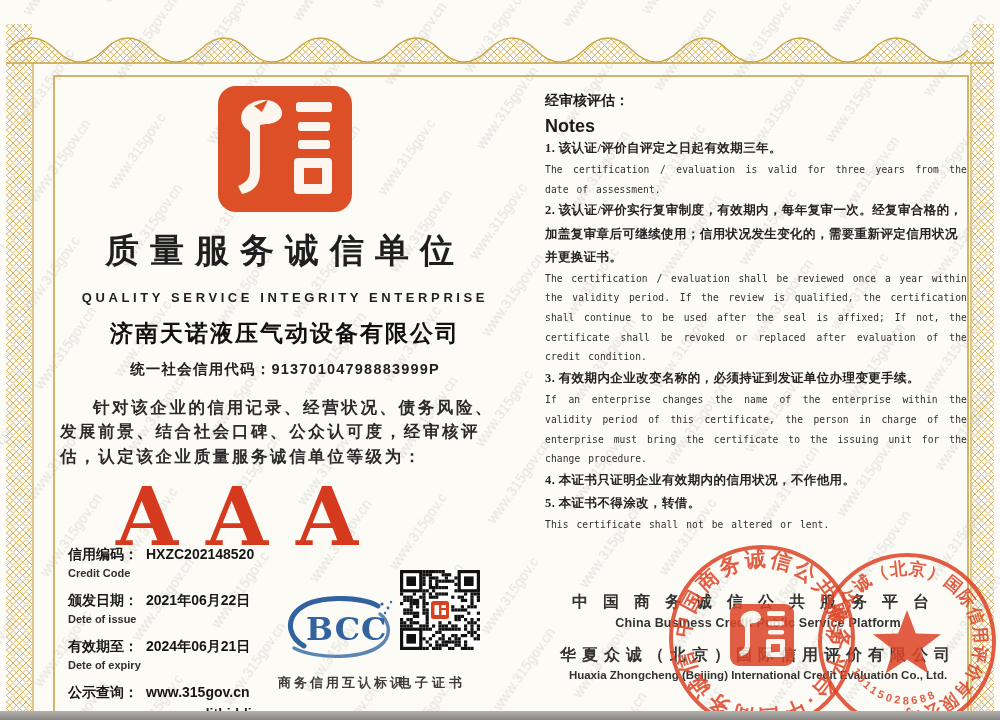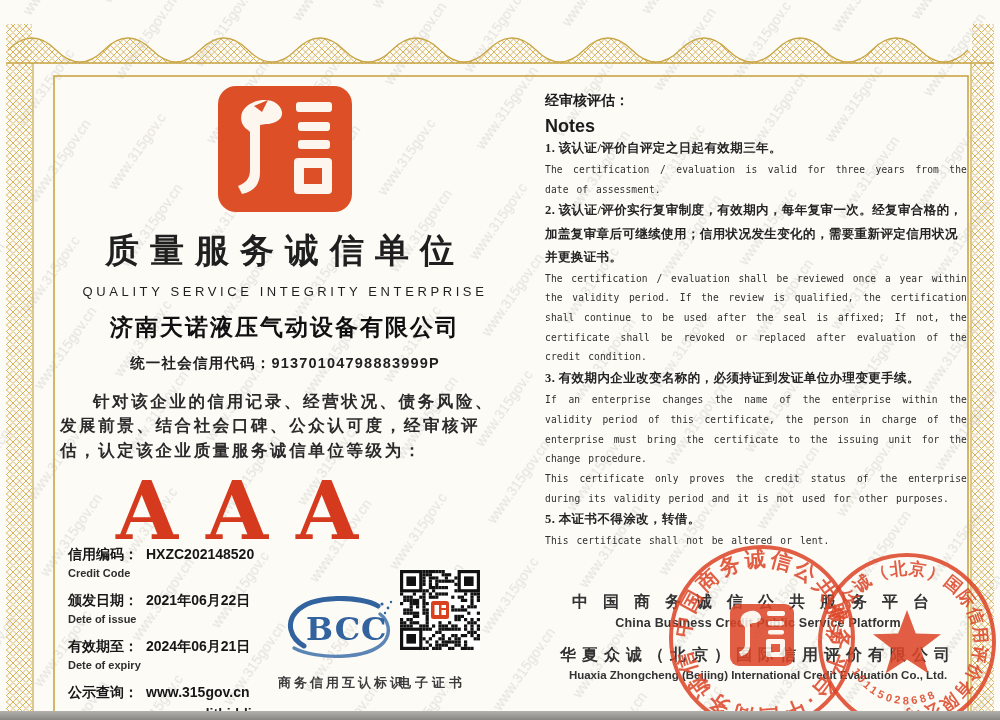--- a/index.html
+++ b/index.html
@@ -3,21 +3,21 @@
 <meta charset="utf-8">
 <style>
   html,body{margin:0;padding:0;}
   .page{position:relative;width:1000px;height:720px;background:#fcfbf6;overflow:hidden;
         font-family:"Liberation Sans",sans-serif;color:#222;}
   .layer{position:absolute;left:0;top:0;}
   
   .left-col{position:absolute;left:56px;top:78px;width:458px;text-align:center;z-index:3;}
   .logo-wrap{margin:6px auto 0;width:150px;height:132px;}
   .title{font-size:34px;font-weight:bold;letter-spacing:11px;color:#1f1f1f;margin-top:12px;white-space:nowrap;}
-  .subtitle{font-size:13px;font-weight:normal;letter-spacing:3.6px;color:#1f1f1f;margin-top:10px;white-space:nowrap;}
+  .subtitle{font-size:13px;font-weight:bold;letter-spacing:3.6px;color:#1f1f1f;margin-top:16px;white-space:nowrap;}
   .company{font-size:23px;font-weight:bold;letter-spacing:2px;color:#111;margin-top:13px;white-space:nowrap;}
   .uscc{font-size:14.5px;font-weight:bold;letter-spacing:1.2px;color:#222;margin-top:11px;}
   .body-par{text-align:left;font-size:16.5px;line-height:1.48;letter-spacing:2.6px;
             margin-top:16px;text-indent:2em;font-weight:bold;color:#2a2a2a;padding:0 4px;}
   .grade{font-family:"DejaVu Serif",serif;font-size:80px;font-weight:bold;color:#d63a1e;
          letter-spacing:28px;margin-top:2px;transform:translateX(-34px);}
   
   .fields{position:absolute;left:68px;top:546px;width:320px;text-align:left;z-index:3;}
   .frow{display:flex;gap:8px;font-size:14px;font-weight:bold;color:#161616;white-space:nowrap;}
   .fsub{font-size:11px;font-weight:bold;color:#2e2e2e;margin:3px 0 13px;}
@@ -382,21 +382,21 @@
 
   <div class="right-col">
     <div class="notes-zh-head">经审核评估：</div>
     <div class="notes-en-head">Notes</div>
     <p class="note-zh">1. 该认证/评价自评定之日起有效期三年。</p>
     <p class="note-en">The certification / evaluation is valid for three years from the date of assessment.</p>
     <p class="note-zh">2. 该认证/评价实行复审制度，有效期内，每年复审一次。经复审合格的，加盖复审章后可继续使用；信用状况发生变化的，需要重新评定信用状况并更换证书。</p>
     <p class="note-en">The certification / evaluation shall be reviewed once a year within the validity period. If the review is qualified, the certification shall continue to be used after the seal is affixed; If not, the certificate shall be revoked or replaced after evaluation of the credit condition.</p>
     <p class="note-zh">3. 有效期内企业改变名称的，必须持证到发证单位办理变更手续。</p>
     <p class="note-en">If an enterprise changes the name of the enterprise within the validity period of this certificate, the person in charge of the enterprise must bring the certificate to the issuing unit for the change procedure.</p>
-    <p class="note-en">This certificate only proves the credit status of the enterprise during its validity period and it is not used for other purposes.</p>
+    <p class="note-zh">4. 本证书只证明企业有效期内的信用状况，不作他用。</p>
     <p class="note-zh">5. 本证书不得涂改，转借。</p>
     <p class="note-en">This certificate shall not be altered or lent.</p>
   </div>
 
 
   <div class="issuer">
     <div class="iss-pzh">中国商务诚信公共服务平台</div>
     <div class="iss-pen">China Business Credit Public Service Platform</div>
     <div class="iss-czh">华夏众诚（北京）国际信用评价有限公司</div>
     <div class="iss-cen">Huaxia Zhongcheng (Beijing) International Credit Evaluation Co., Ltd.</div>

